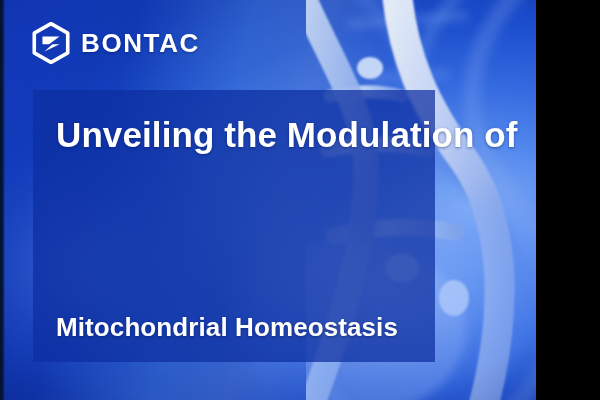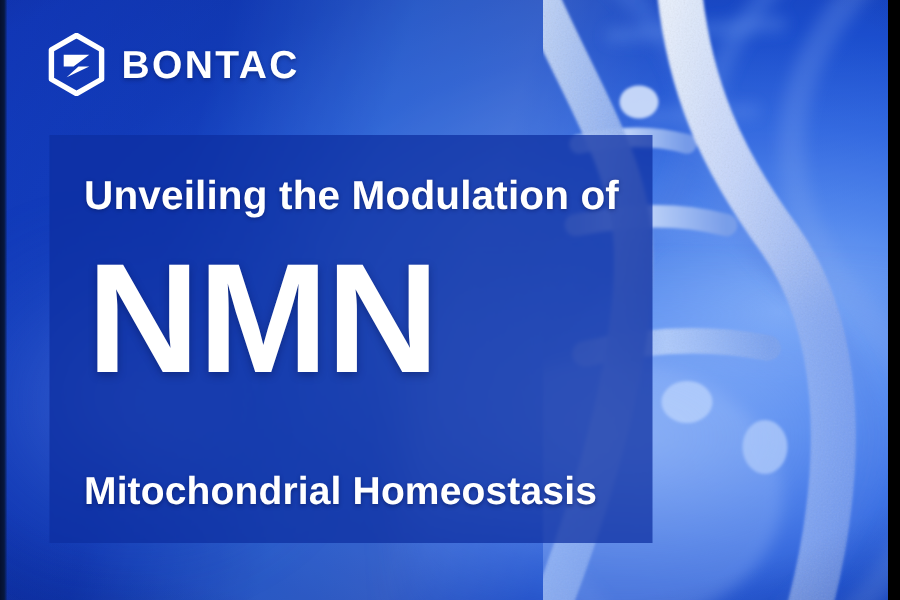--- a/index.html
+++ b/index.html
@@ -2,21 +2,21 @@
 <html><head>
 <meta charset="utf-8">
 <style>
   html, body {
     margin: 0;
     padding: 0;
     background: #000;
   }
   #banner {
     position: relative;
-    width: 592px;
+    width: 536px;
     height: 400px;
     overflow: hidden;
     font-family: "Liberation Sans", sans-serif;
     background: #0b2f9e;
   }
 
   
   .bg-base {
     position: absolute;
     inset: 0;
@@ -82,21 +82,21 @@
     height: 272px;
     background: rgba(12, 46, 160, 0.72);
     backdrop-filter: blur(1px);
   }
 
   
   .headline-top {
     position: absolute;
     left: 56px;
     top: 117px;
-    font-size: 27px;
+    font-size: 35px;
     font-weight: 600;
     color: #ffffff;
     letter-spacing: .1px;
     line-height: 1;
     text-shadow: 0 1px 3px rgba(3,16,70,0.45);
     white-space: nowrap;
   }
   .headline-nmn {
     position: absolute;
     left: 58px;
@@ -245,17 +245,16 @@
     <span>
       <svg class="brand-mark" viewBox="0 0 64 64" xmlns="http://www.w3.org/2000/svg" aria-hidden="true">
         <path d="M32 2.5 L57.5 17 L57.5 47 L32 61.5 L6.5 47 L6.5 17 Z" fill="none" stroke="#ffffff" stroke-width="5.5" stroke-linejoin="round"></path>
         <path d="M19 22 L45 22 L29 34 L45 34 L22 45 L34 34 L19 34 Z" fill="#ffffff"></path>
       </svg>
     </span>
     <span class="brand-name">BONTAC</span>
   </div>
 
   <div class="headline-top">Unveiling the Modulation of</div>
-  <div class="headline-nmn">NMN</div>
   <div class="headline-sub l2">Mitochondrial Homeostasis</div>
 
   <div class="edge-left"></div>
 </div>
 
 </body></html>

